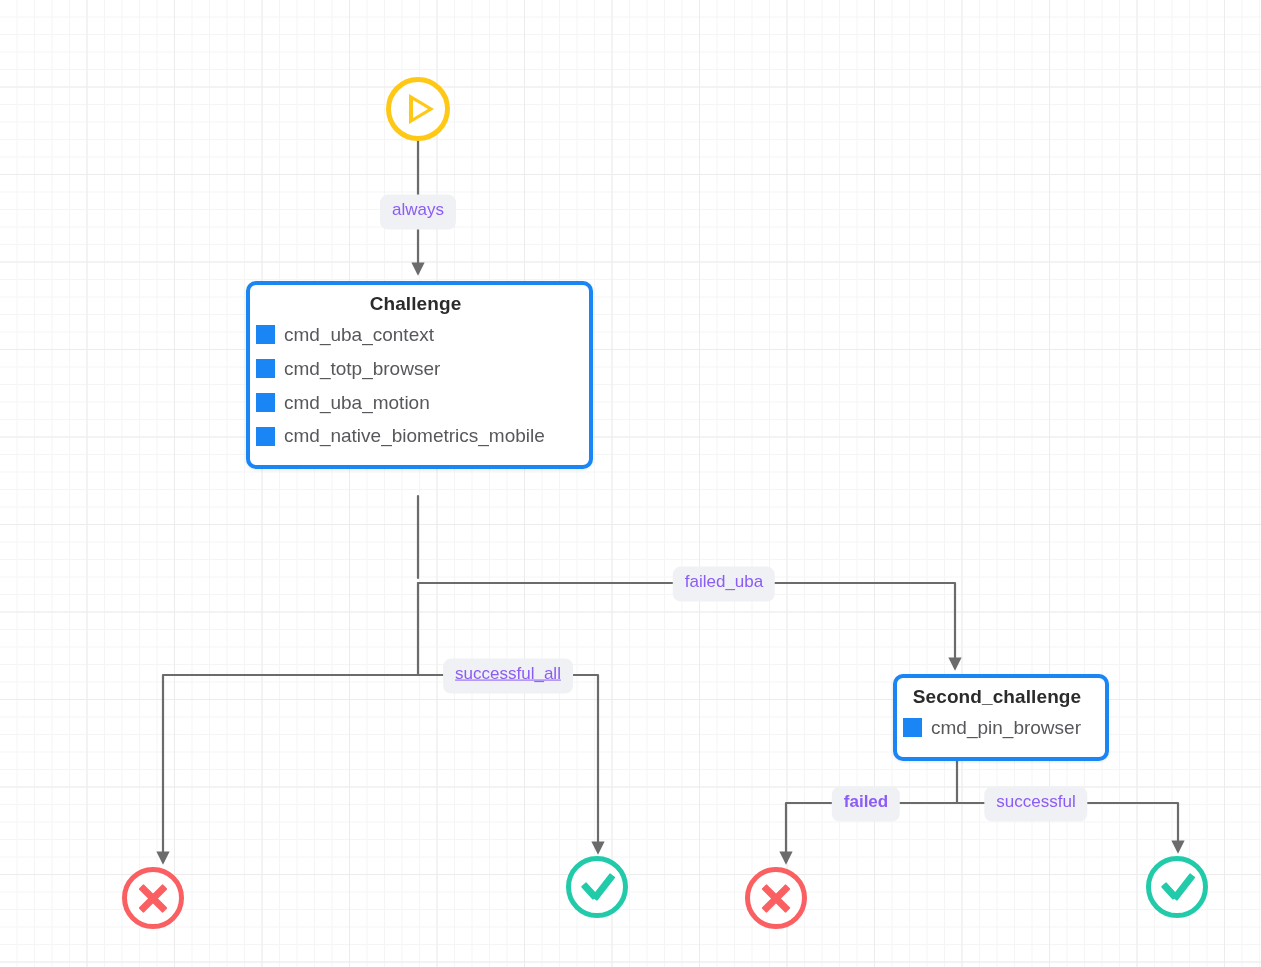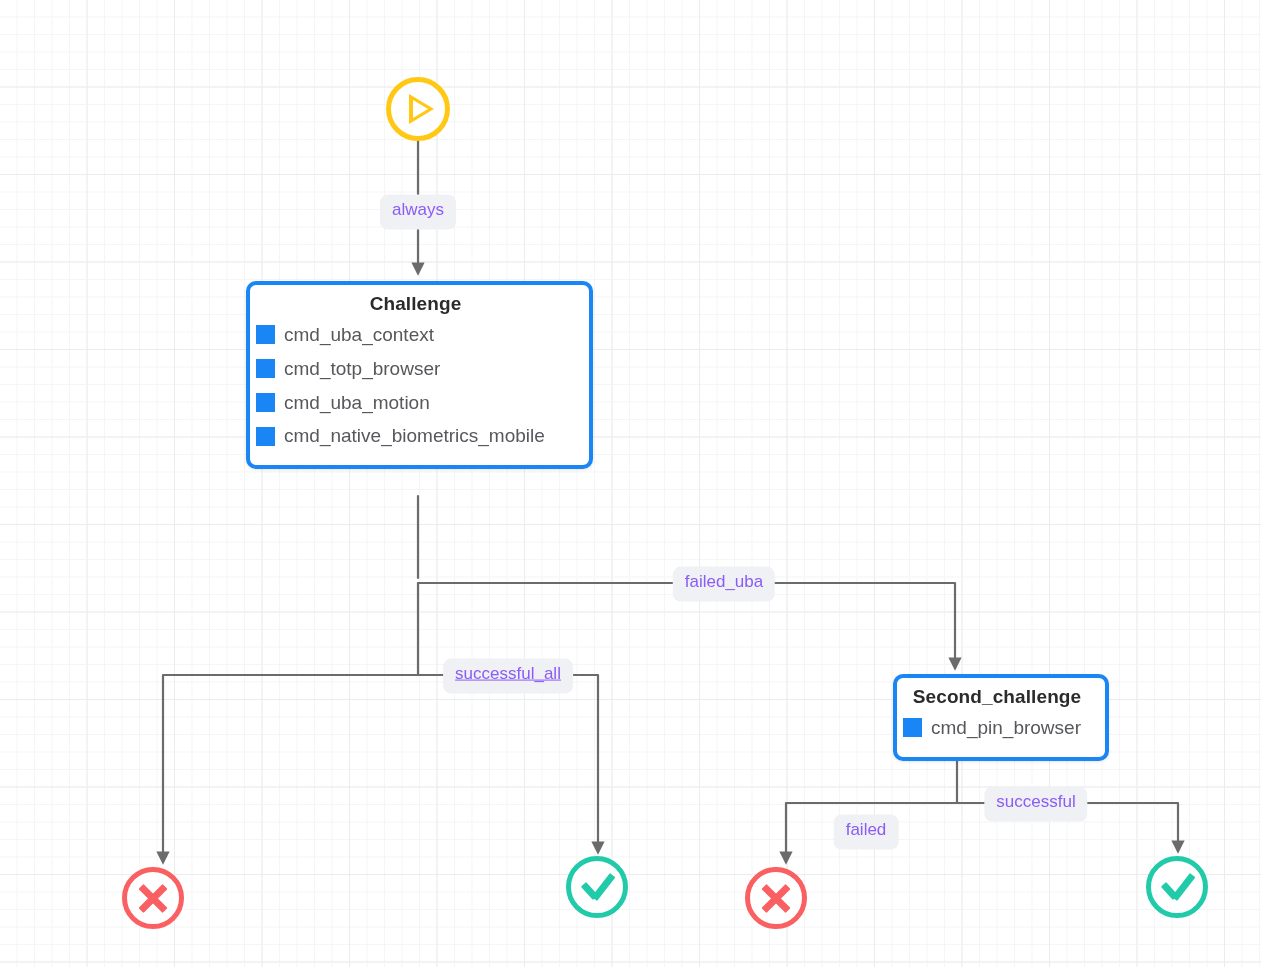--- a/index.html
+++ b/index.html
@@ -236,17 +236,17 @@
     </span>
   </div>
 
   <div class="edge-label" style="left:418px; top:212px;">always</div>
 
   <div class="edge-label" style="left:724px; top:584px;">failed_uba</div>
 
 
   <div class="edge-label" style="left:508px; top:676px;text-decoration:underline;">successful_all</div>
 
-  <div class="edge-label" style="left:866px; top:832px;">failed</div>
+  <div class="edge-label" style="left:866px; top:804px;font-weight:bold;">failed</div>
 
   <div class="edge-label" style="left:1036px; top:804px;">successful</div>
 
 </div>
 
 </body></html>

